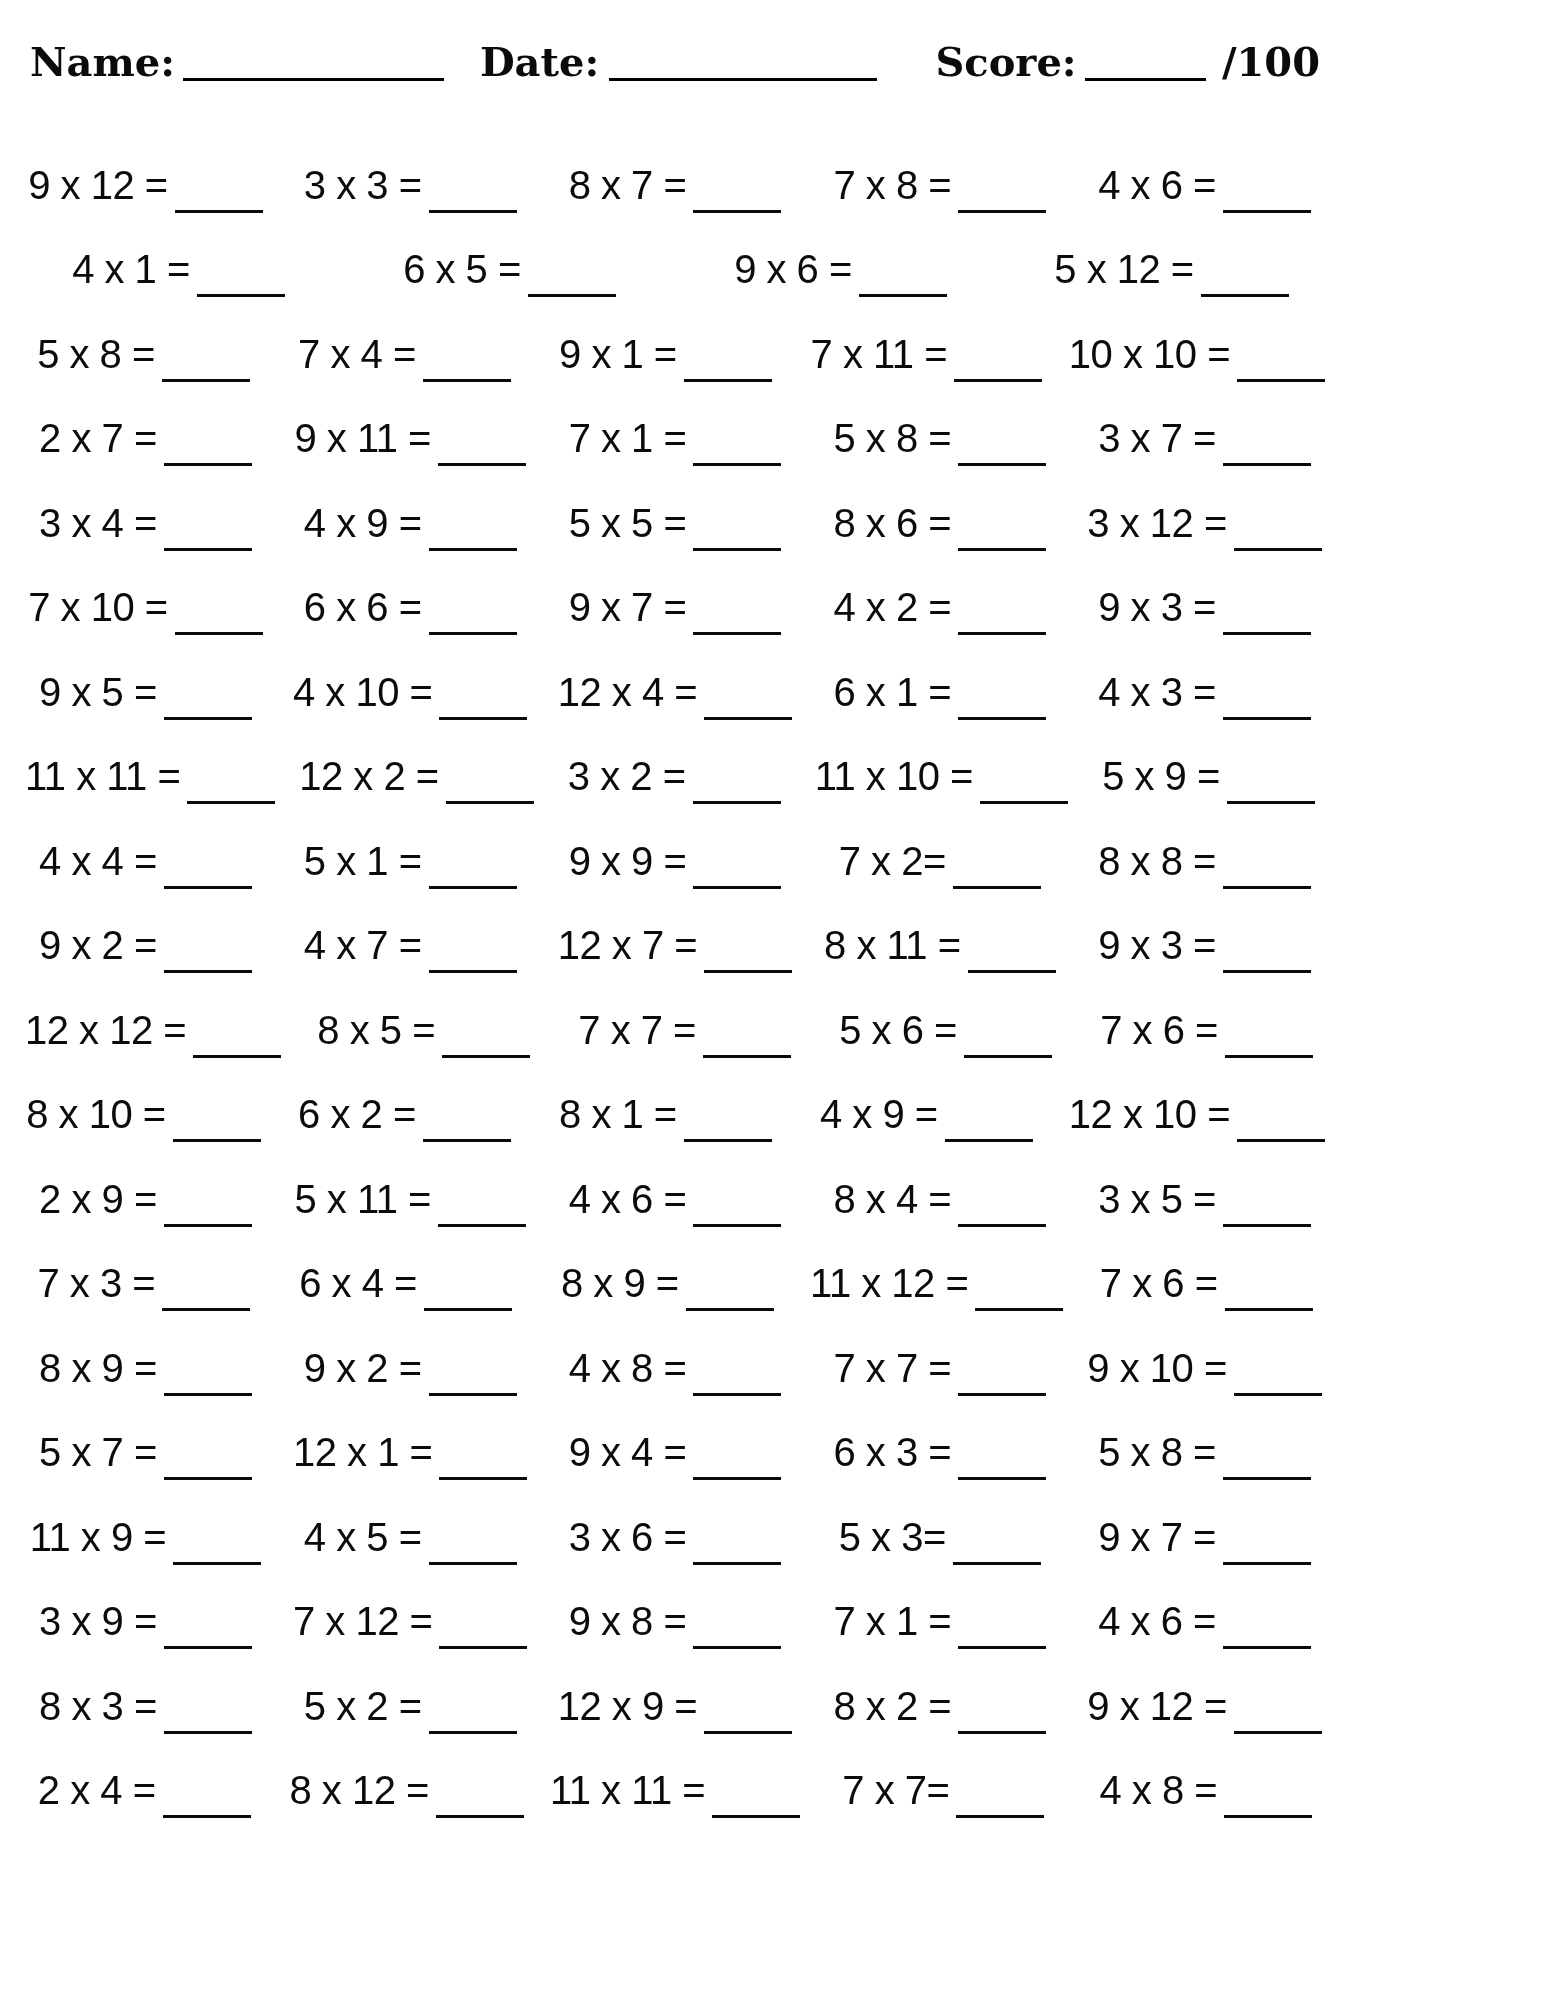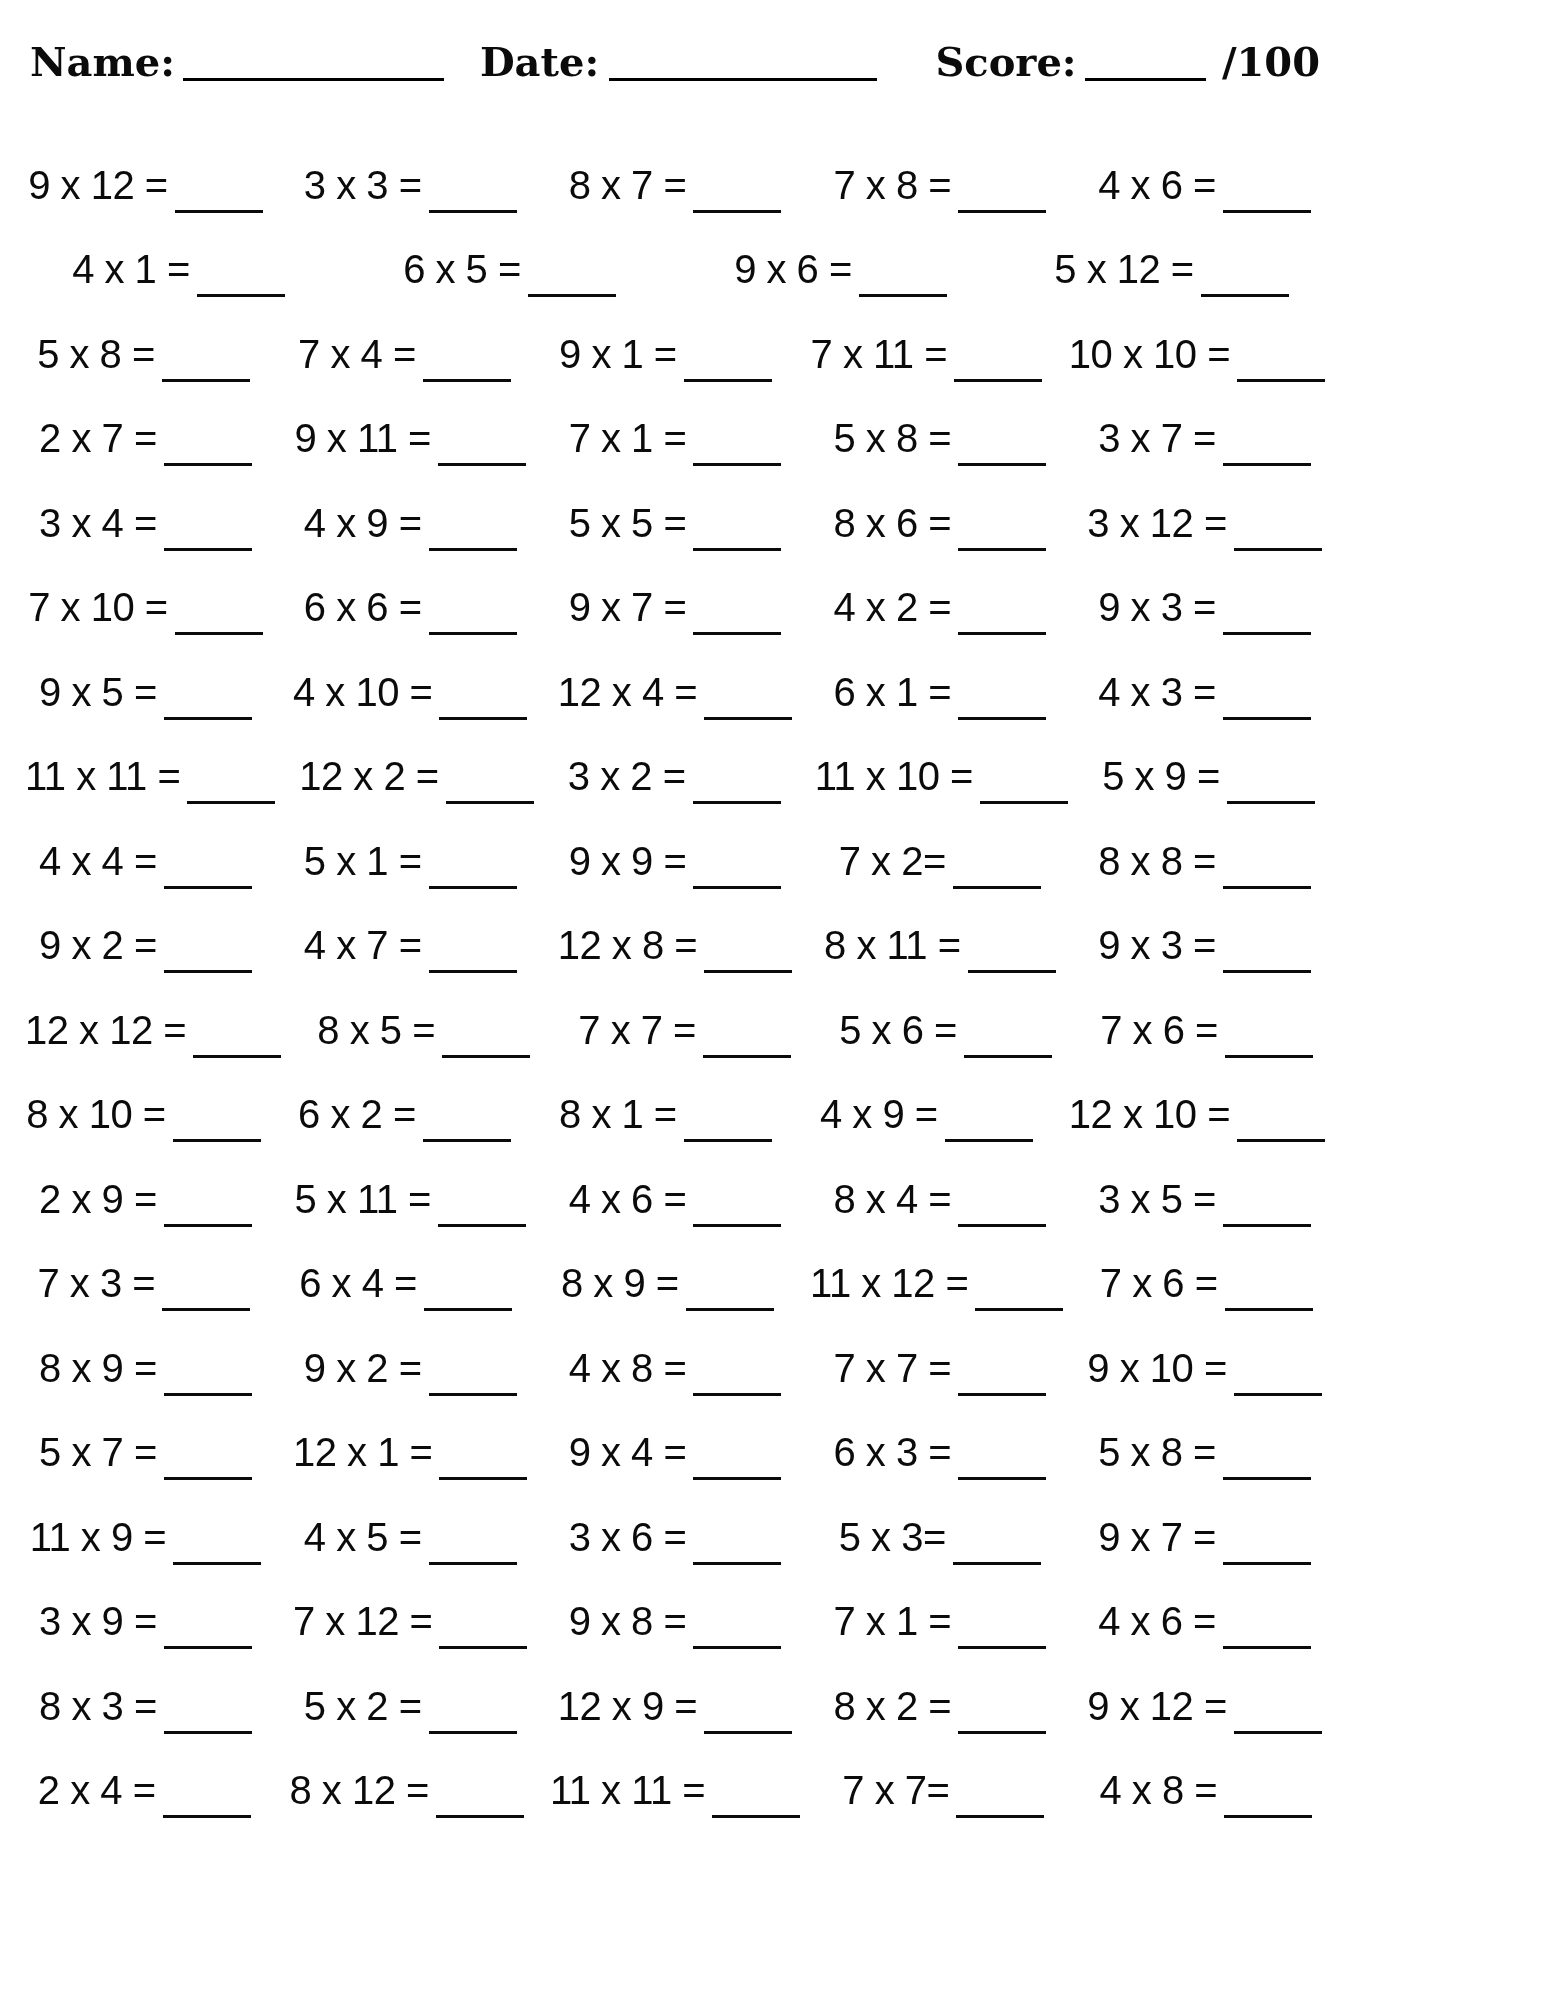--- a/index.html
+++ b/index.html
@@ -140,21 +140,21 @@
       <div class="prow">
         <div class="pcell"><span class="expr">4 x 4 =</span><span class="blank"></span></div>
         <div class="pcell"><span class="expr">5 x 1 =</span><span class="blank"></span></div>
         <div class="pcell"><span class="expr">9 x 9 =</span><span class="blank"></span></div>
         <div class="pcell"><span class="expr">7 x 2=</span><span class="blank"></span></div>
         <div class="pcell"><span class="expr">8 x 8 =</span><span class="blank"></span></div>
       </div>
       <div class="prow">
         <div class="pcell"><span class="expr">9 x 2 =</span><span class="blank"></span></div>
         <div class="pcell"><span class="expr">4 x 7 =</span><span class="blank"></span></div>
-        <div class="pcell"><span class="expr">12 x 8 =</span><span class="blank"></span></div>
+        <div class="pcell"><span class="expr">12 x 7 =</span><span class="blank"></span></div>
         <div class="pcell"><span class="expr">8 x 11 =</span><span class="blank"></span></div>
         <div class="pcell"><span class="expr">9 x 3 =</span><span class="blank"></span></div>
       </div>
       <div class="prow">
         <div class="pcell"><span class="expr">12 x 12 =</span><span class="blank"></span></div>
         <div class="pcell"><span class="expr">8 x 5 =</span><span class="blank"></span></div>
         <div class="pcell"><span class="expr">7 x 7 =</span><span class="blank"></span></div>
         <div class="pcell"><span class="expr">5 x 6 =</span><span class="blank"></span></div>
         <div class="pcell"><span class="expr">7 x 6 =</span><span class="blank"></span></div>
       </div>

